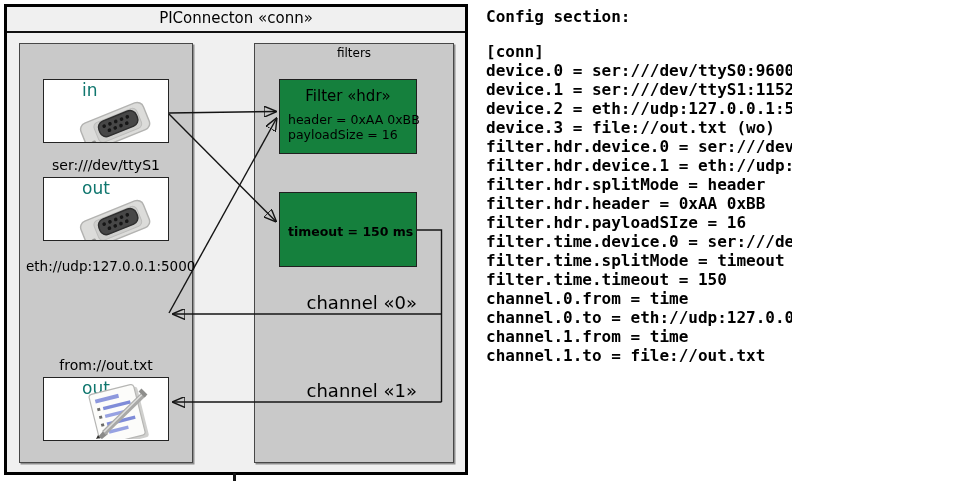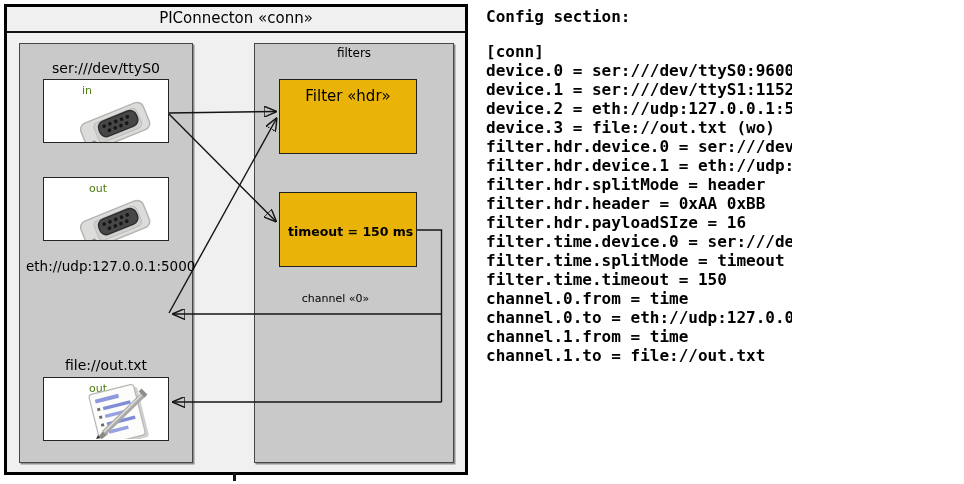--- a/index.html
+++ b/index.html
@@ -20,36 +20,36 @@
   .filters-group{left:254px;top:43px;width:200px;height:420px;}
   .filters-label{position:absolute;left:254px;top:46px;width:200px;text-align:center;font-size:12px;}
 
   
   .dev-label{position:absolute;left:26px;width:160px;text-align:center;font-size:14px;line-height:16px;}
   .dev-label.long{font-size:13.5px;}
   .dl1{top:60px;} .dl2{top:157px;} .dl3{top:258px;} .dl4{top:357px;}
   .dev-box{position:absolute;left:43px;width:126px;height:64px;box-sizing:border-box;
            background:#fff;border:1.5px solid #242424;overflow:hidden;}
   .db1{top:79px;} .db2{top:177px;} .db3{top:277px;} .db4{top:377px;}
-  .port{position:absolute;top:0px;font-size:11px;line-height:21px;color:#4d7c0f;}
-  .p-in{left:38px;} .p-out{left:45px;} .p-outin{left:5px;}
+  .port{position:absolute;top:0px;font-size:17px;line-height:21px;color:#0f766e;}
+  .p-in{left:38px;} .p-out{left:38px;} .p-outin{left:5px;}
   .dev-box svg{position:absolute;}
   .serial-svg{left:24px;top:8px;width:96px;height:58px;}
   .full-svg{left:0;top:0;width:123px;height:61px;}
 
   
   .filter-box{position:absolute;left:279px;width:138px;height:75px;box-sizing:border-box;
-              background:#eab308;border:1.5px solid #202020;}
+              background:#15803d;border:1.5px solid #202020;}
   .fb1{top:79px;} .fb2{top:192px;}
   .filter-title{position:absolute;left:0;top:7px;width:100%;text-align:center;font-size:15px;}
   .filter-attrs{position:absolute;left:8px;top:33px;font-size:12.5px;line-height:14.5px;white-space:pre;}
   .fb2 .filter-attrs{top:32px;font-weight:bold;}
 
   
-  .chan-label{position:absolute;left:254px;width:163px;text-align:center;font-size:11px;}
+  .chan-label{position:absolute;left:254px;width:163px;text-align:right;font-size:18px;}
   .ch0{top:292px;} .ch1{top:380px;}
 
   
   #lines{position:absolute;left:0;top:0;width:964px;height:484px;pointer-events:none;}
   #lines path{stroke:#141414;stroke-width:1.4;fill:none;}
 
   
   .config-heading{position:absolute;left:486px;top:7px;
       font-family:"DejaVu Sans Mono","Liberation Mono",monospace;font-weight:700;font-size:16px;}
   .config-text{position:absolute;left:486px;top:42px;margin:0;
@@ -62,21 +62,20 @@
 <div id="stage">
 
   <div class="outer"></div>
   <div class="diag-title">PIConnecton «conn»</div>
   <div class="title-sep"></div>
 
   <div class="group devices-group"></div>
   <div class="group filters-group"></div>
   <div class="filters-label">filters</div>
 
-  <div class="dev-label dl1">ser:///dev/ttyS0</div>
   <div class="dev-box db1">
     <span class="port p-in">in</span>
     <svg class="serial-svg" viewBox="0 0 100 60">
       <g transform="rotate(-22 50 34)">
         <rect x="12" y="24" width="70" height="30" rx="7" fill="#dcdcda" stroke="#b3b3b1" stroke-width="1.5"></rect>
         <rect x="26" y="28" width="48" height="22" rx="5" fill="#cfcfcd" stroke="#bdbdbb" stroke-width="1"></rect>
         <rect x="30" y="29" width="42" height="17" rx="7" fill="#474747" stroke="#2e2e2e" stroke-width="1.5"></rect>
         <circle cx="36.5" cy="34.5" r="1.9" fill="#161616"></circle>
           <circle cx="43" cy="34.5" r="1.9" fill="#161616"></circle>
         <circle cx="49.5" cy="34.5" r="1.9" fill="#161616"></circle>
@@ -84,20 +83,21 @@
         <circle cx="62.5" cy="34.5" r="1.9" fill="#161616"></circle>
         <circle cx="40" cy="40.5" r="1.9" fill="#161616"></circle>
           <circle cx="46.5" cy="40.5" r="1.9" fill="#161616"></circle>
         <circle cx="53" cy="40.5" r="1.9" fill="#161616"></circle>
           <circle cx="59.5" cy="40.5" r="1.9" fill="#161616"></circle>
         <circle cx="20" cy="47" r="2.6" fill="#969694"></circle>
       </g>
     </svg>
   </div>
 
+  <div class="dev-label dl2">ser:///dev/ttyS1</div>
   <div class="dev-box db2">
     <span class="port p-out">out</span>
     <svg class="serial-svg" viewBox="0 0 100 60">
       <g transform="rotate(-22 50 34)">
         <rect x="12" y="24" width="70" height="30" rx="7" fill="#dcdcda" stroke="#b3b3b1" stroke-width="1.5"></rect>
         <rect x="26" y="28" width="48" height="22" rx="5" fill="#cfcfcd" stroke="#bdbdbb" stroke-width="1"></rect>
         <rect x="30" y="29" width="42" height="17" rx="7" fill="#474747" stroke="#2e2e2e" stroke-width="1.5"></rect>
         <circle cx="36.5" cy="34.5" r="1.9" fill="#161616"></circle>
           <circle cx="43" cy="34.5" r="1.9" fill="#161616"></circle>
         <circle cx="49.5" cy="34.5" r="1.9" fill="#161616"></circle>
@@ -107,21 +107,21 @@
           <circle cx="46.5" cy="40.5" r="1.9" fill="#161616"></circle>
         <circle cx="53" cy="40.5" r="1.9" fill="#161616"></circle>
           <circle cx="59.5" cy="40.5" r="1.9" fill="#161616"></circle>
         <circle cx="20" cy="47" r="2.6" fill="#969694"></circle>
       </g>
     </svg>
   </div>
 
   <div class="dev-label dl3 long">eth://udp:127.0.0.1:5000</div>
 
-  <div class="dev-label dl4">file://out.txt</div>
+  <div class="dev-label dl4">from://out.txt</div>
   <div class="dev-box db4">
     <span class="port p-out">out</span>
     <svg class="full-svg" viewBox="0 0 123 61">
       <g transform="rotate(-14 76 36)">
         <rect x="53" y="13" width="46" height="52" rx="3" fill="#d0d0ce"></rect>
         <rect x="50" y="10" width="46" height="52" rx="3" fill="#fcfcfa" stroke="#b6b6b4" stroke-width="1.2"></rect>
         <rect x="55" y="16" width="24" height="4" fill="#8d98dd"></rect>
         <rect x="55" y="25" width="3" height="3" fill="#6b6b69"></rect>
           <rect x="61" y="25" width="28" height="3.5" fill="#7f8cd8"></rect>
         <rect x="55" y="33" width="3" height="3" fill="#6b6b69"></rect>
@@ -134,26 +134,29 @@
       <polygon points="54,59 60,52 64,56 58,61" fill="#8a8a88"></polygon>
       <polygon points="52,61 56,60 54,57" fill="#2e2e2c"></polygon>
       <path d="M60,55 L100,16" stroke="#a9a9a7" stroke-width="5.5"></path>
       <path d="M60,54 L99,15.5" stroke="#dededc" stroke-width="1.6"></path>
       <path d="M96,12 L102,18" stroke="#8e8e8c" stroke-width="4"></path>
     </svg>
   </div>
 
   <div class="filter-box fb1">
     <div class="filter-title">Filter «hdr»</div>
+    <div class="filter-attrs">header = 0xAA 0xBB
+payloadSize = 16</div>
   </div>
   <div class="filter-box fb2">
     <div class="filter-attrs">timeout = 150 ms</div>
   </div>
 
   <div class="chan-label ch0">channel «0»</div>
+  <div class="chan-label ch1">channel «1»</div>
 
   <svg id="lines">
     <defs>
       <marker id="arr" markerUnits="userSpaceOnUse" markerWidth="13" markerHeight="11" refX="12" refY="5.5" orient="auto">
         <path d="M0,0 L13,5.5 L0,11 Z" fill="#141414" stroke="none"></path>
       </marker>
     </defs>
     <path d="M169,113 L276,111.5" marker-end="url(#arr)"></path>
     <path d="M169,114 L276,221.5" marker-end="url(#arr)"></path>
     <path d="M169,313 L276.5,118.5" marker-end="url(#arr)"></path>

